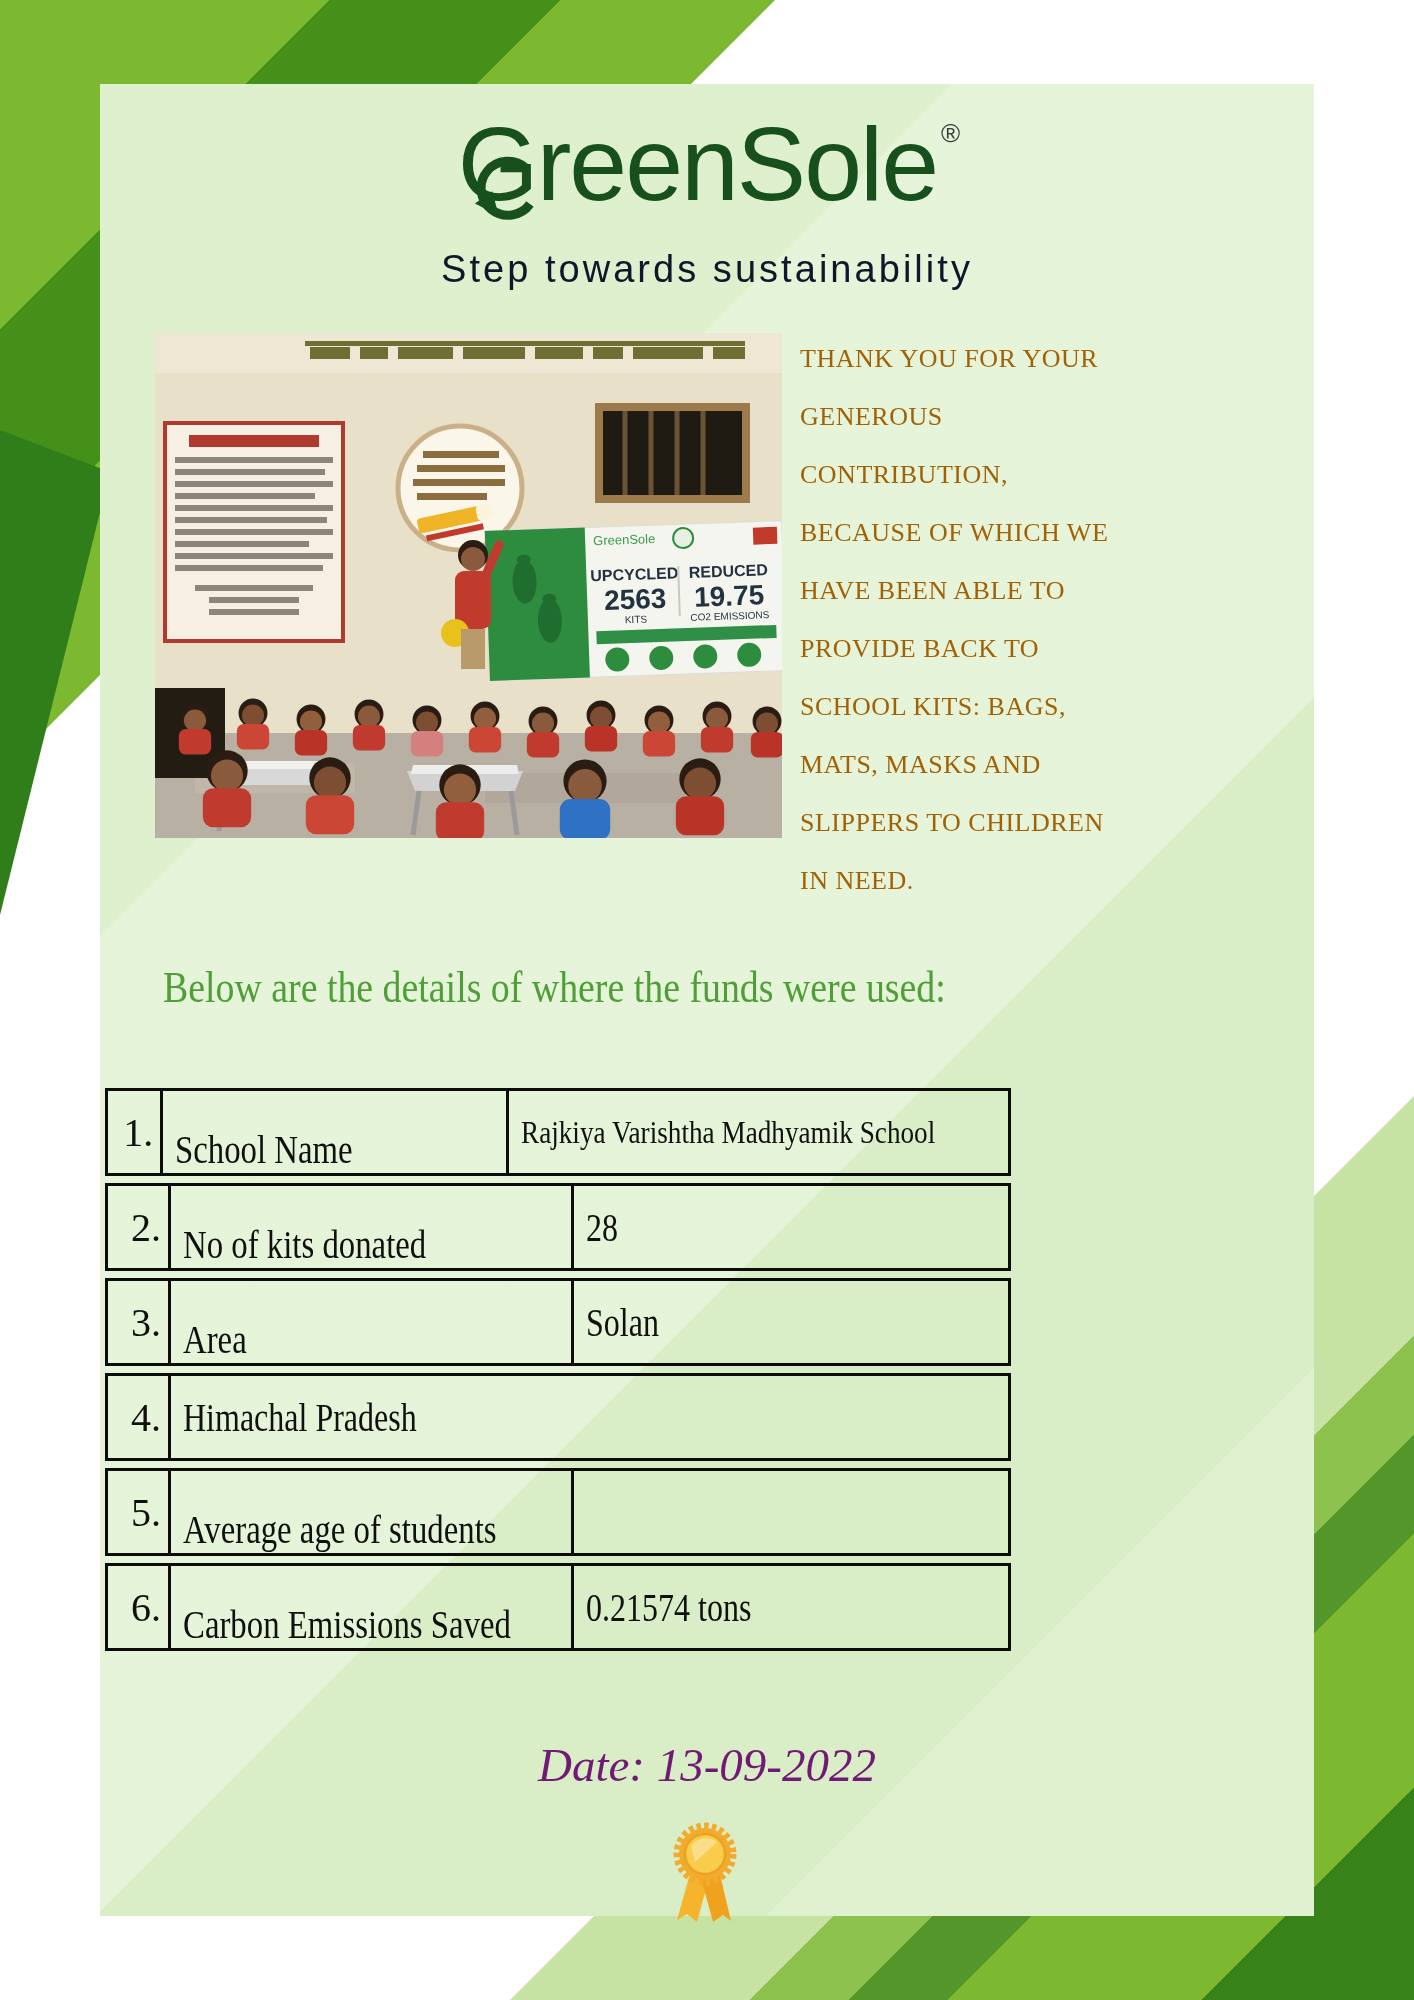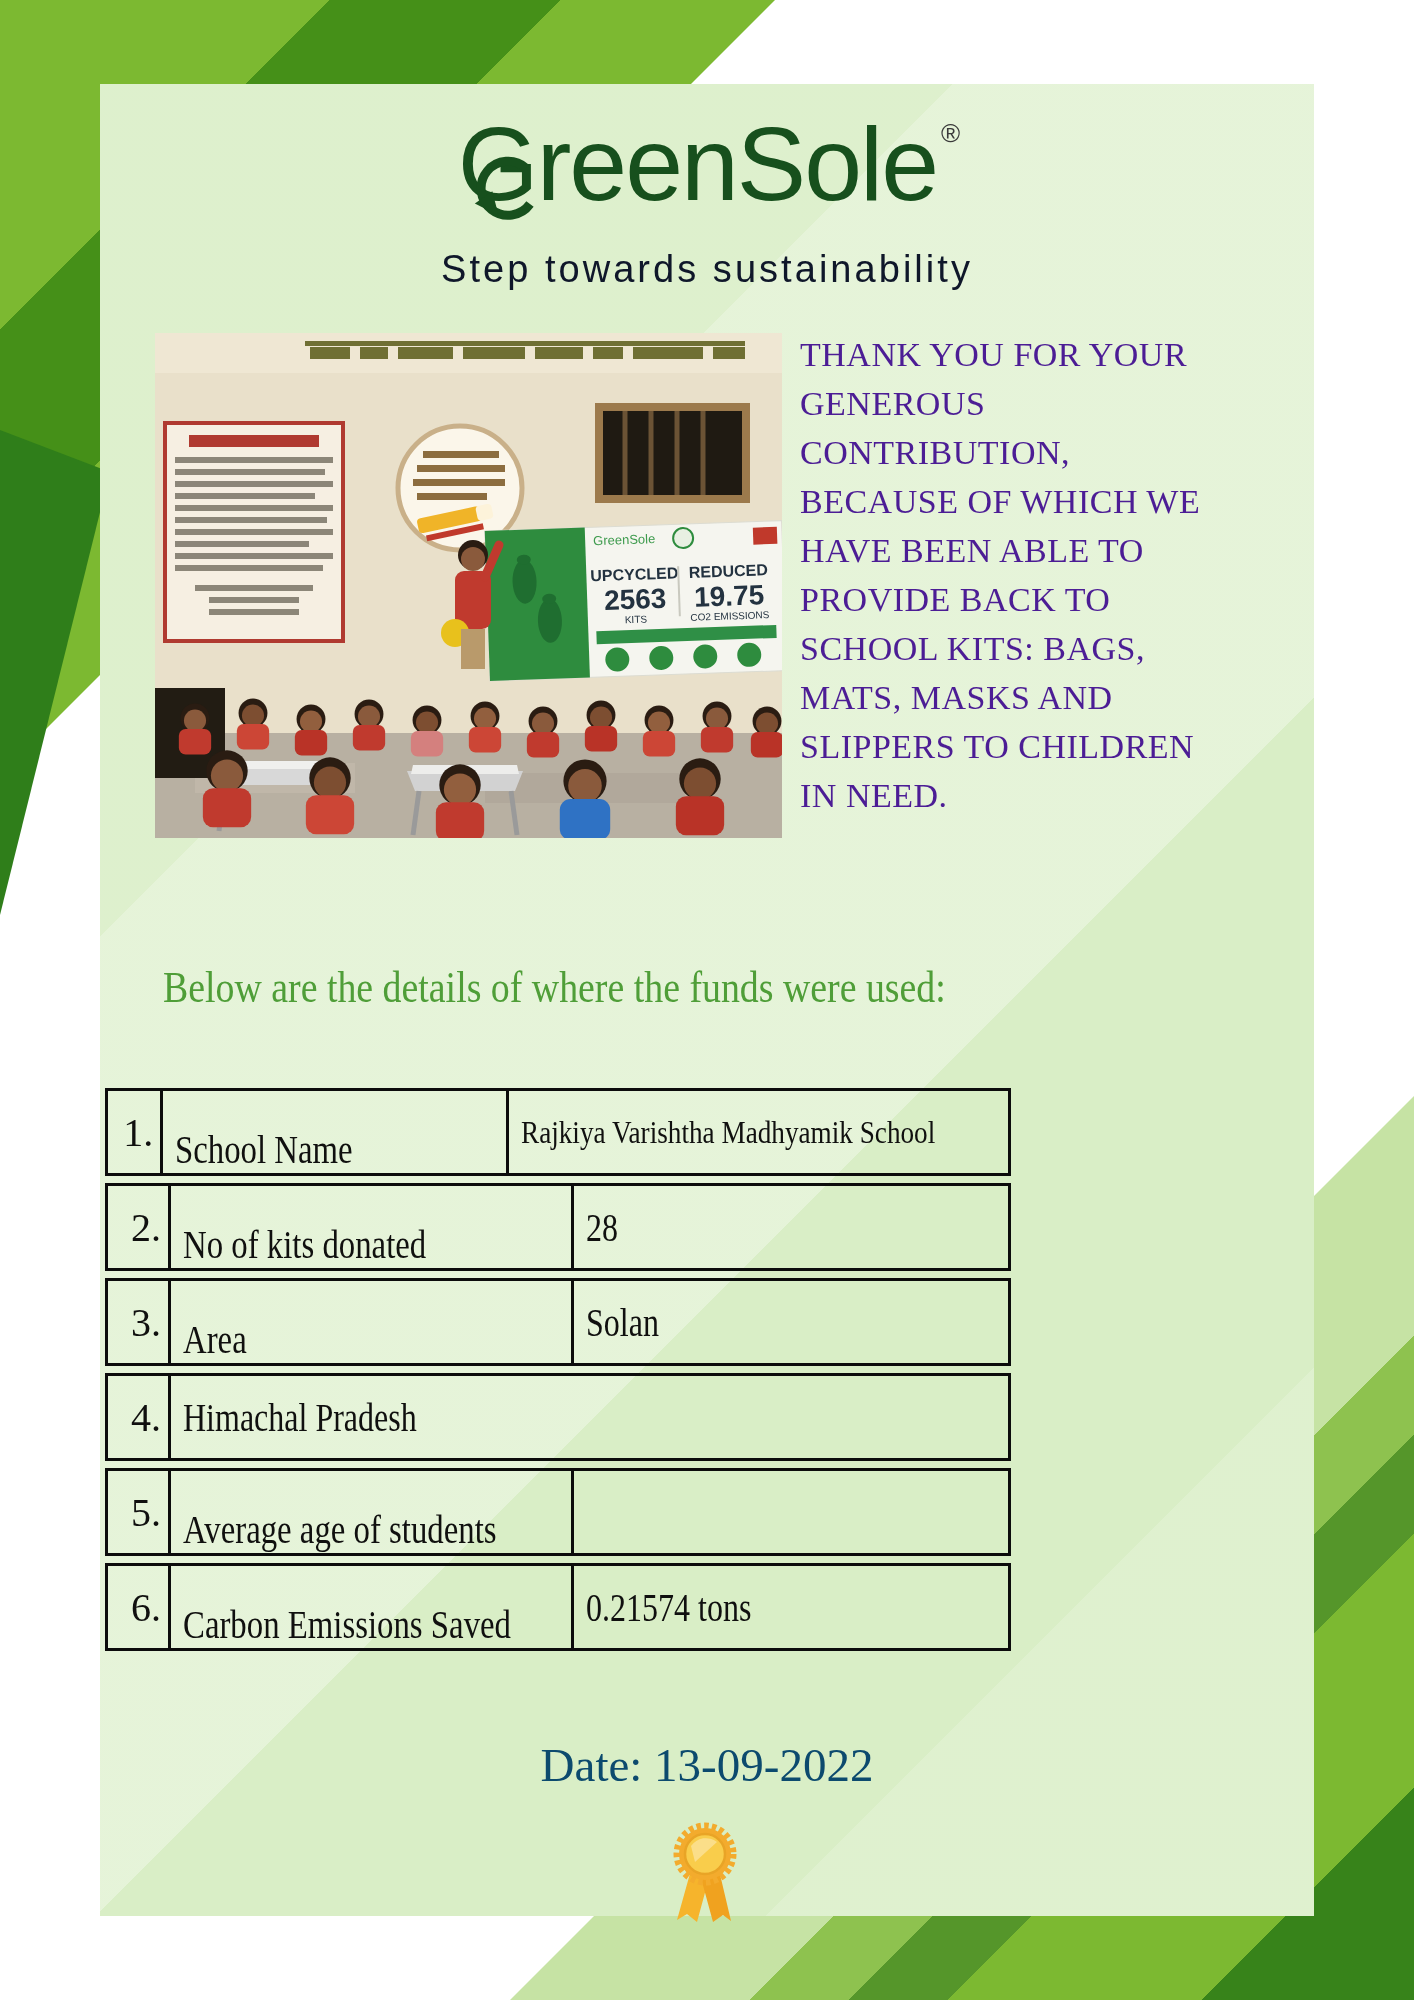--- a/index.html
+++ b/index.html
@@ -27,39 +27,39 @@
     color:#17501d;letter-spacing:-2px;font-weight:400;}
   .logo-reg{font-family:"Liberation Sans",sans-serif;font-size:26px;color:#3a3a3a;
     vertical-align:top;position:relative;top:6px;left:4px;}
   .logo-arrow{position:absolute;left:2px;top:40px;}
   .tagline{margin-top:32px;font-family:"Liberation Sans",sans-serif;font-size:38px;
     color:#0f172a;letter-spacing:0.08em;}
   
   .photo{position:absolute;left:155px;top:333px;width:627px;height:505px;overflow:hidden;}
   
   .thankyou{position:absolute;left:800px;top:330px;width:500px;
-    font-size:34px;line-height:49px;color:#4c1d95;letter-spacing:0.5px;
+    font-size:26px;line-height:58px;color:#a16207;letter-spacing:0.5px;
     white-space:pre-line;font-weight:400;}
   
   .section-heading{position:absolute;left:163px;top:962px;font-size:44px;color:#4f9e38;
     transform:scaleX(0.86);transform-origin:left center;white-space:nowrap;}
   
   .details-table{position:absolute;left:105px;top:1088px;width:906px;}
   .t-row{display:flex;height:82px;border:3px solid #0c0c0c;margin-bottom:7px;align-items:stretch;}
   .t-num{width:53px;border-right:3px solid #0c0c0c;display:flex;align-items:center;
     justify-content:flex-end;padding-right:7px;font-size:40px;color:#10100f;}
   .t-label{width:388px;border-right:3px solid #0c0c0c;display:flex;align-items:flex-end;
     padding-left:12px;font-size:41px;color:#10100f;}
   .t-label span,.t-value span{transform:scaleX(0.8);transform-origin:left center;white-space:nowrap;display:inline-block;}
   .t-value{flex:1;display:flex;align-items:center;padding-left:12px;font-size:40px;color:#10100f;border-radius:28px;}
   .t-value.small{font-size:32px;}
   .t-value.small span{transform:scaleX(0.85);}
   
   .date-line{position:absolute;left:0;right:0;top:1738px;text-align:center;
-    font-size:47px;color:#0c4a6e;}
+    font-size:47px;color:#701a75;font-style:italic;}
   .medal{position:absolute;left:655px;top:1818px;}
 </style>
 </head>
 <body>
 
 <div class="page">
 
   <div class="deco">
     <div class="deco-topleft"></div>
     <div class="deco-left-wedge"></div>

